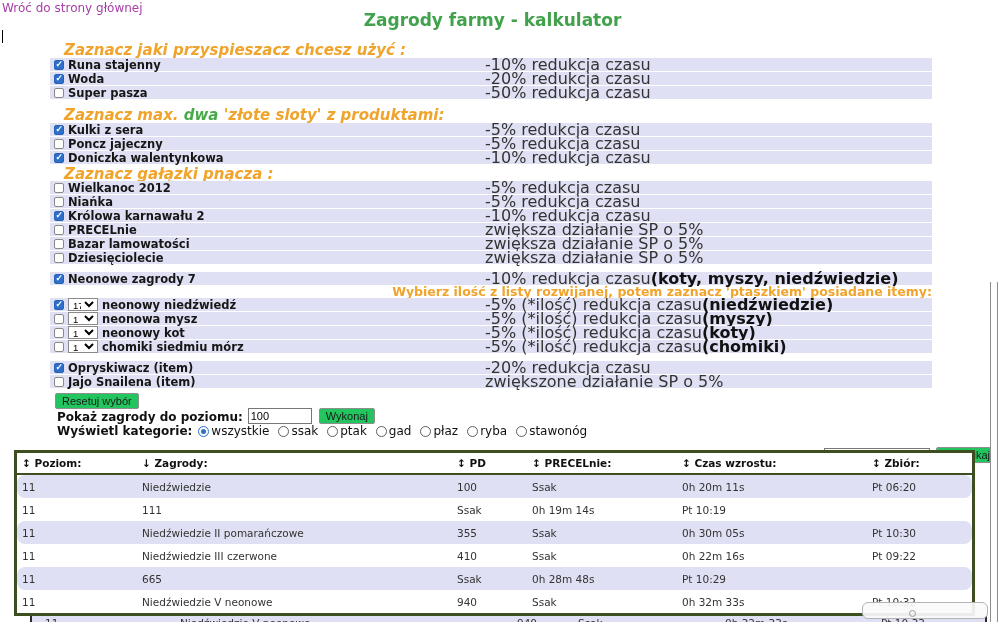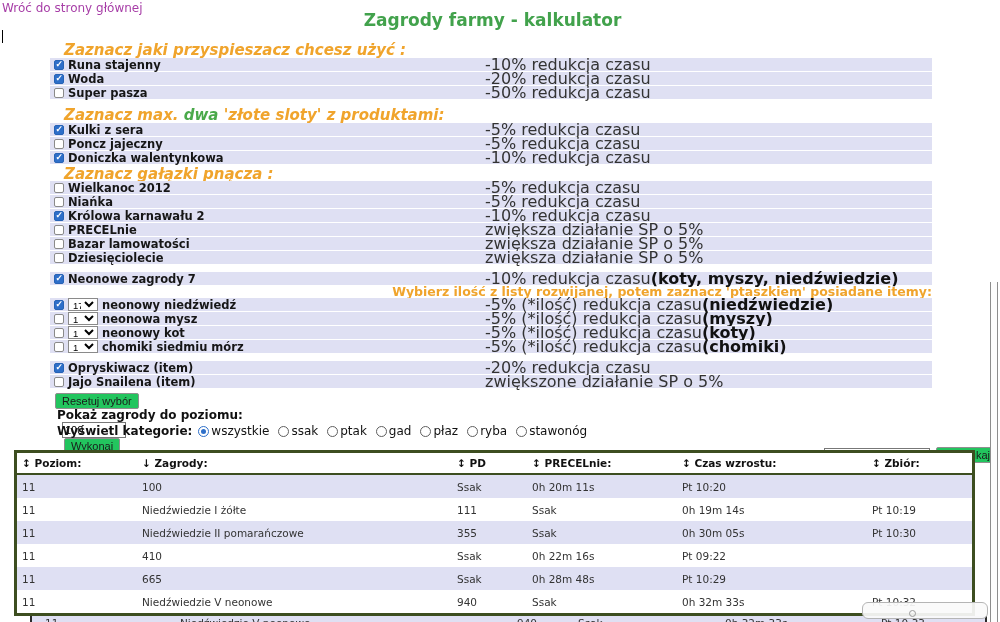--- a/index.html
+++ b/index.html
@@ -27,21 +27,21 @@
   input[type=text]{font-size:11px;border:1px solid #777;padding:0 2px;height:14px;}
   .radio-line{display:flex;align-items:center;font-size:12px;color:#111;}
   .radio-item{display:flex;align-items:center;margin-right:9px;}
   .radio-item span{margin-left:2px;font-size:12px;color:#111;}
   input[type=radio]{appearance:none;-webkit-appearance:none;width:11px;height:11px;border:1px solid #5f5f5f;
     border-radius:50%;background:#fff;margin:0;position:relative;flex:none;}
   input[type=radio]:checked{border-color:#2e6fc9;}
   input[type=radio]:checked::after{content:"";position:absolute;left:2px;top:2px;width:5px;height:5px;border-radius:50%;background:#2e6fc9;}
   
   #pens-table{left:14px;top:450px;width:955px;border:3px solid #3d4e20;background:#fff;}
-  .t-row{display:grid;grid-template-columns:120px 315px 75px 150px 190px auto;align-items:center;}
+  .t-row{display:grid;grid-template-columns:120px 315px 75px 150px 190px auto;align-items:center;border-radius:8px;}
   .t-head{height:20px;background:#fff;}
   .t-head .cell{font-size:10.5px;font-weight:bold;color:#111;}
   .t-sep{height:2px;background:#3d4e20;}
   .t-data{height:23px;}
   .t-data .cell{font-size:10.5px;color:#333;}
   .cell{padding-left:5px;white-space:nowrap;overflow:hidden;}
   .t-data.odd{background:#dfe0f3;}
   .t-data.even{background:#fff;}
   
   #partial-row{left:30px;top:616px;width:953px;height:12px;background:#dfe0f3;
@@ -176,21 +176,21 @@
     </div>
     <div class="check-row">
       <input type="checkbox" style="">
       <span class="lbl">Jajo Snailena (item)</span>
       <span class="info">zwiększone działanie SP o 5%</span>
     </div>
   </div>
 
 <button class="abs btn" style="left:55px;top:393px;">Resetuj wybór</button>
 
-<div class="abs" style="left:57px;top:408px;display:flex;align-items:flex-start;flex-direction:column;">
+<div class="abs" style="left:57px;top:408px;display:flex;align-items:flex-end;">
   <span class="ctl-label">Pokaż zagrody do poziomu:</span>
   <input type="text" style="width: 58px; margin-left: 5px;" value="100">
   <button class="btn" style="margin-left:7px;">Wykonaj</button>
 </div>
 
 <div class="abs radio-line" style="left:57px;top:424px;">
   <span class="ctl-label" style="margin-right:6px;">Wyświetl kategorie:</span>
   <span id="cat-radios" style="display:flex;align-items:flex-end;">
       <span class="radio-item">
         <input type="radio" name="cat" checked="" style="">
@@ -234,43 +234,44 @@
       <div class="cell"><span>↓ </span><span>Zagrody:</span></div>
       <div class="cell"><span>↕ </span><span>PD</span></div>
       <div class="cell"><span>↕ </span><span>PRECELnie:</span></div>
       <div class="cell"><span>↕ </span><span>Czas wzrostu:</span></div>
       <div class="cell"><span>↕ </span><span>Zbiór:</span></div>
     </div>
   <div class="t-sep"></div>
   <div id="table-body">
       <div class="t-row t-data odd">
         <div class="cell">11</div>
+        <div class="cell">Niedźwiedzie</div>
         <div class="cell">100</div>
         <div class="cell">Ssak</div>
         <div class="cell">0h 20m 11s</div>
-        <div class="cell">Pt 10:20</div>
+        <div class="cell">Pt 06:20</div>
       </div>
       <div class="t-row t-data even">
         <div class="cell">11</div>
-        <div class="cell">Niedźwiedzie I żółte</div>
         <div class="cell">111</div>
         <div class="cell">Ssak</div>
         <div class="cell">0h 19m 14s</div>
         <div class="cell">Pt 10:19</div>
       </div>
       <div class="t-row t-data odd">
         <div class="cell">11</div>
         <div class="cell">Niedźwiedzie II pomarańczowe</div>
         <div class="cell">355</div>
         <div class="cell">Ssak</div>
         <div class="cell">0h 30m 05s</div>
         <div class="cell">Pt 10:30</div>
       </div>
       <div class="t-row t-data even">
         <div class="cell">11</div>
+        <div class="cell">Niedźwiedzie III czerwone</div>
         <div class="cell">410</div>
         <div class="cell">Ssak</div>
         <div class="cell">0h 22m 16s</div>
         <div class="cell">Pt 09:22</div>
       </div>
       <div class="t-row t-data odd">
         <div class="cell">11</div>
         <div class="cell">665</div>
         <div class="cell">Ssak</div>
         <div class="cell">0h 28m 48s</div>

